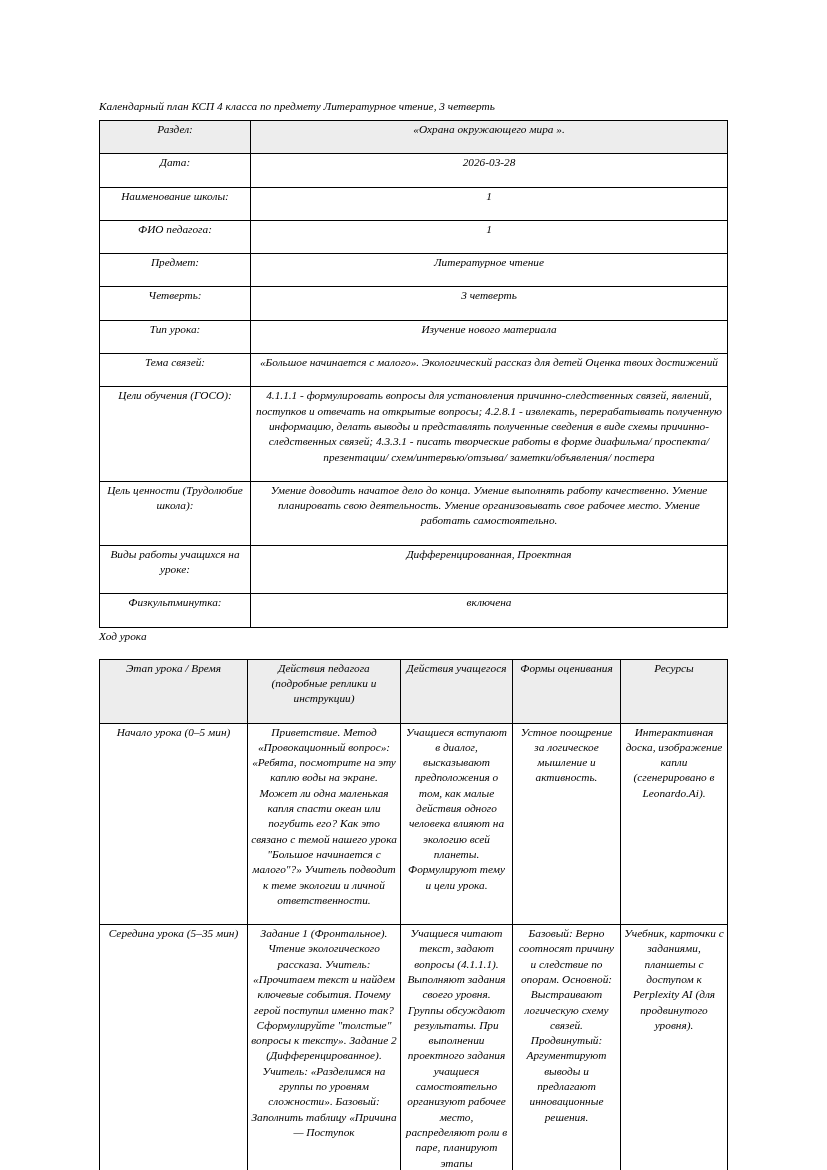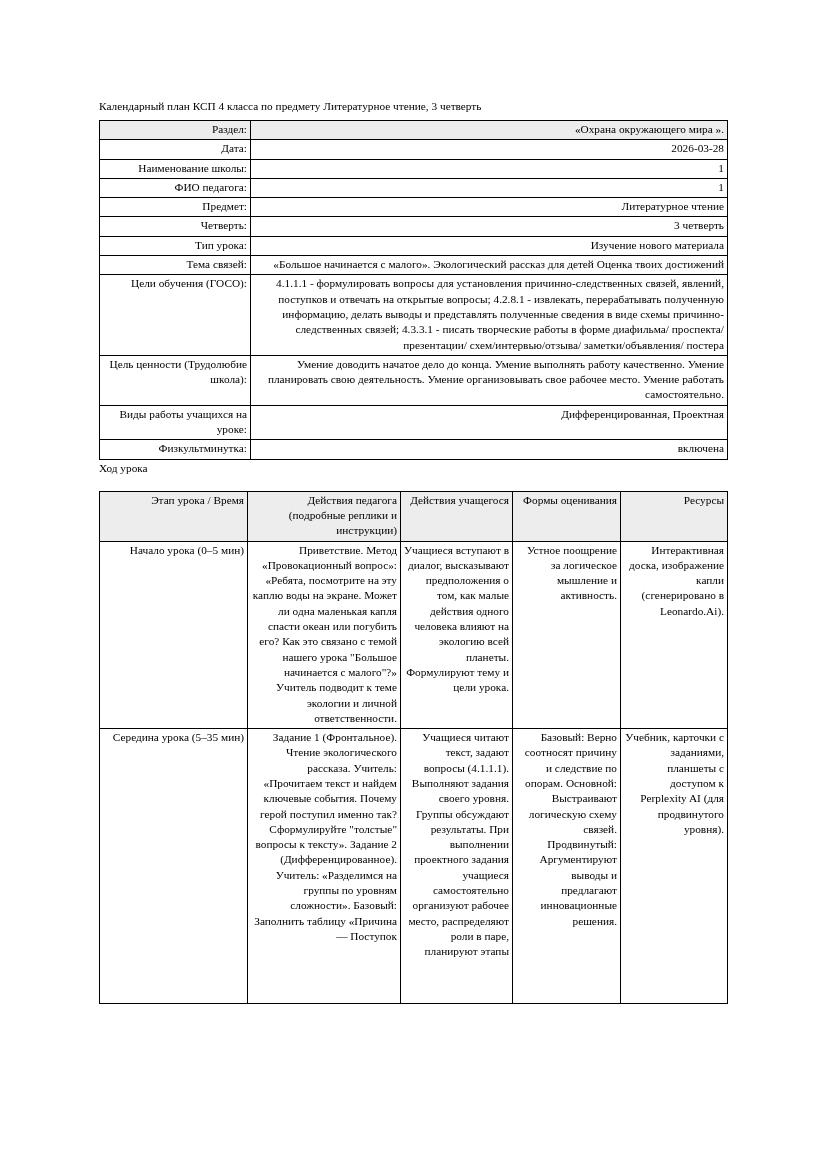--- a/index.html
+++ b/index.html
@@ -14,40 +14,41 @@
     font-family: "Liberation Serif", "DejaVu Serif", serif;
     color: #000000;
     -webkit-font-smoothing: none;
   }
   .page {
     position: relative;
     width: 827px;
     height: 1170px;
     box-sizing: border-box;
     padding: 99px 99px 0 99px;
+    font-style: italic;
   }
   .doc-title {
     font-size: 11.3px;
     line-height: 15px;
     margin: 0 0 6px 0;
     white-space: nowrap;
   }
   table.doc-table {
     border-collapse: collapse;
     table-layout: fixed;
     width: 628px;
     font-size: 11.3px;
     line-height: 15.3px;
   }
   table.doc-table td,
   table.doc-table th {
     border: 1px solid #000000;
-    padding: 1px 3px 2px 3px;
+    padding: 1px 3px 16px 3px;
     vertical-align: top;
-    text-align: right;
+    text-align: center;
     font-weight: normal;
     word-wrap: break-word;
     overflow-wrap: break-word;
     hyphens: none;
   }
   tr.shaded > td,
   tr.shaded > th {
     background: #ededed;
   }
   

